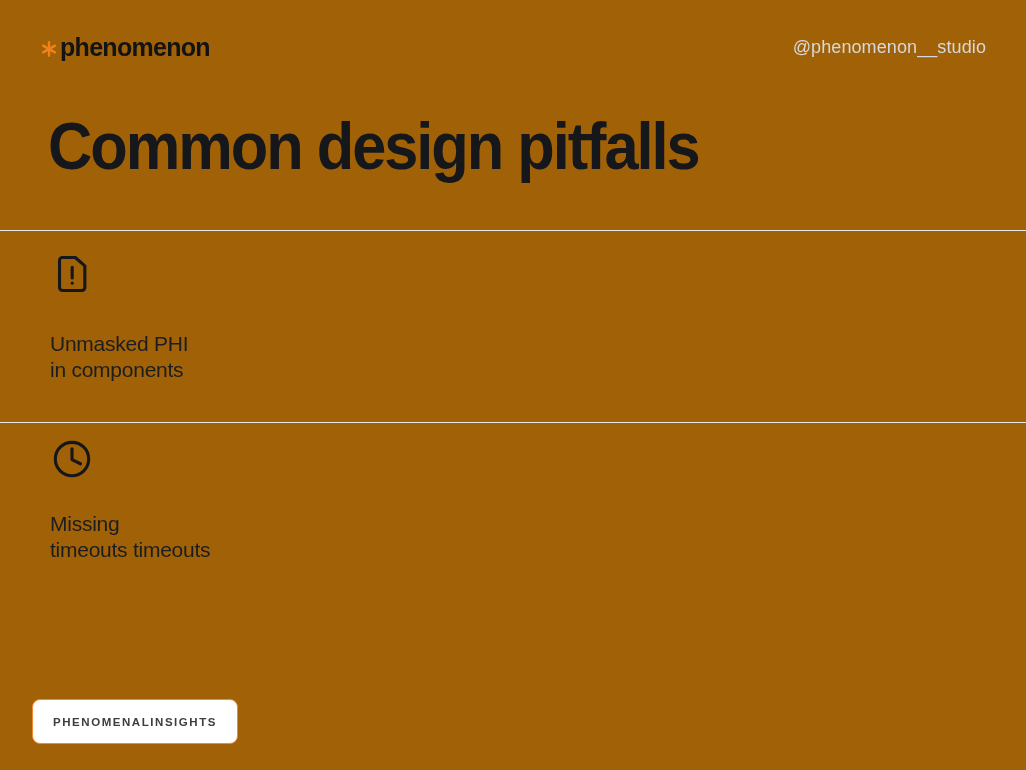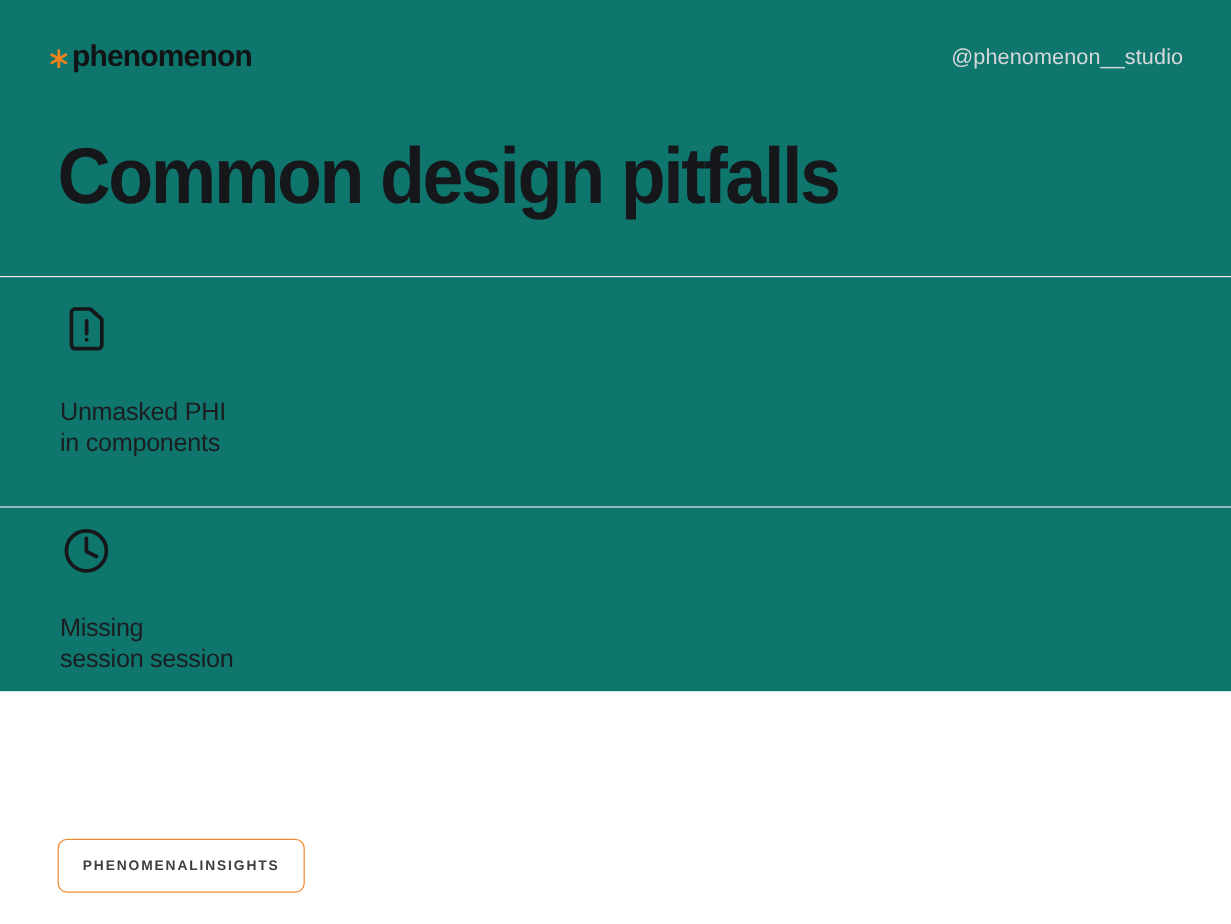--- a/index.html
+++ b/index.html
@@ -9,22 +9,22 @@
     height: 770px;
     background: #ffffff;
     font-family: "Liberation Sans", sans-serif;
     color: #15171a;
     overflow: hidden;
   }
 
   .slide {
     position: relative;
     width: 1026px;
-    height: 576px;
-    background: #0f766e;
+    height: 770px;
+    background: #a16207;
   }
 
   
   .header {
     position: absolute;
     top: 27px;
     left: 0;
     width: 1026px;
     height: 40px;
     display: flex;
@@ -133,21 +133,21 @@
     color: #1b1d20;
     white-space: pre-line;
   }
 
   .row-2 .cell { padding-top: 14px; }
   .row-2 .cell-text { margin-top: 30px; }
 
   
   .tag {
     position: absolute;
-    left: 48px;
+    left: 32px;
     top: 699px;
     height: 45px;
     display: inline-flex;
     align-items: center;
     padding: 0 20px;
     border: 1.5px solid #F08A33;
     border-radius: 8px;
     background: #ffffff;
     font-size: 11.5px;
     font-weight: bold;
@@ -207,21 +207,21 @@
     <div class="grid-row row-2">
 
       <div class="cell left">
         <span class="cell-icon">
           <svg viewBox="0 0 24 24" width="44" height="44" fill="none" stroke="currentColor" stroke-width="1.7" stroke-linecap="round" stroke-linejoin="round" aria-hidden="true">
             <circle cx="12" cy="12" r="9.1"></circle>
             <polyline points="12,6.4 12,12.3 16.6,14.6"></polyline>
           </svg>
         </span>
         <div class="cell-text">Missing
-session session</div>
+timeouts timeouts</div>
       </div>
 
       <div class="cell right">
         
         
       </div>
 
     </div>
 
   </div>

